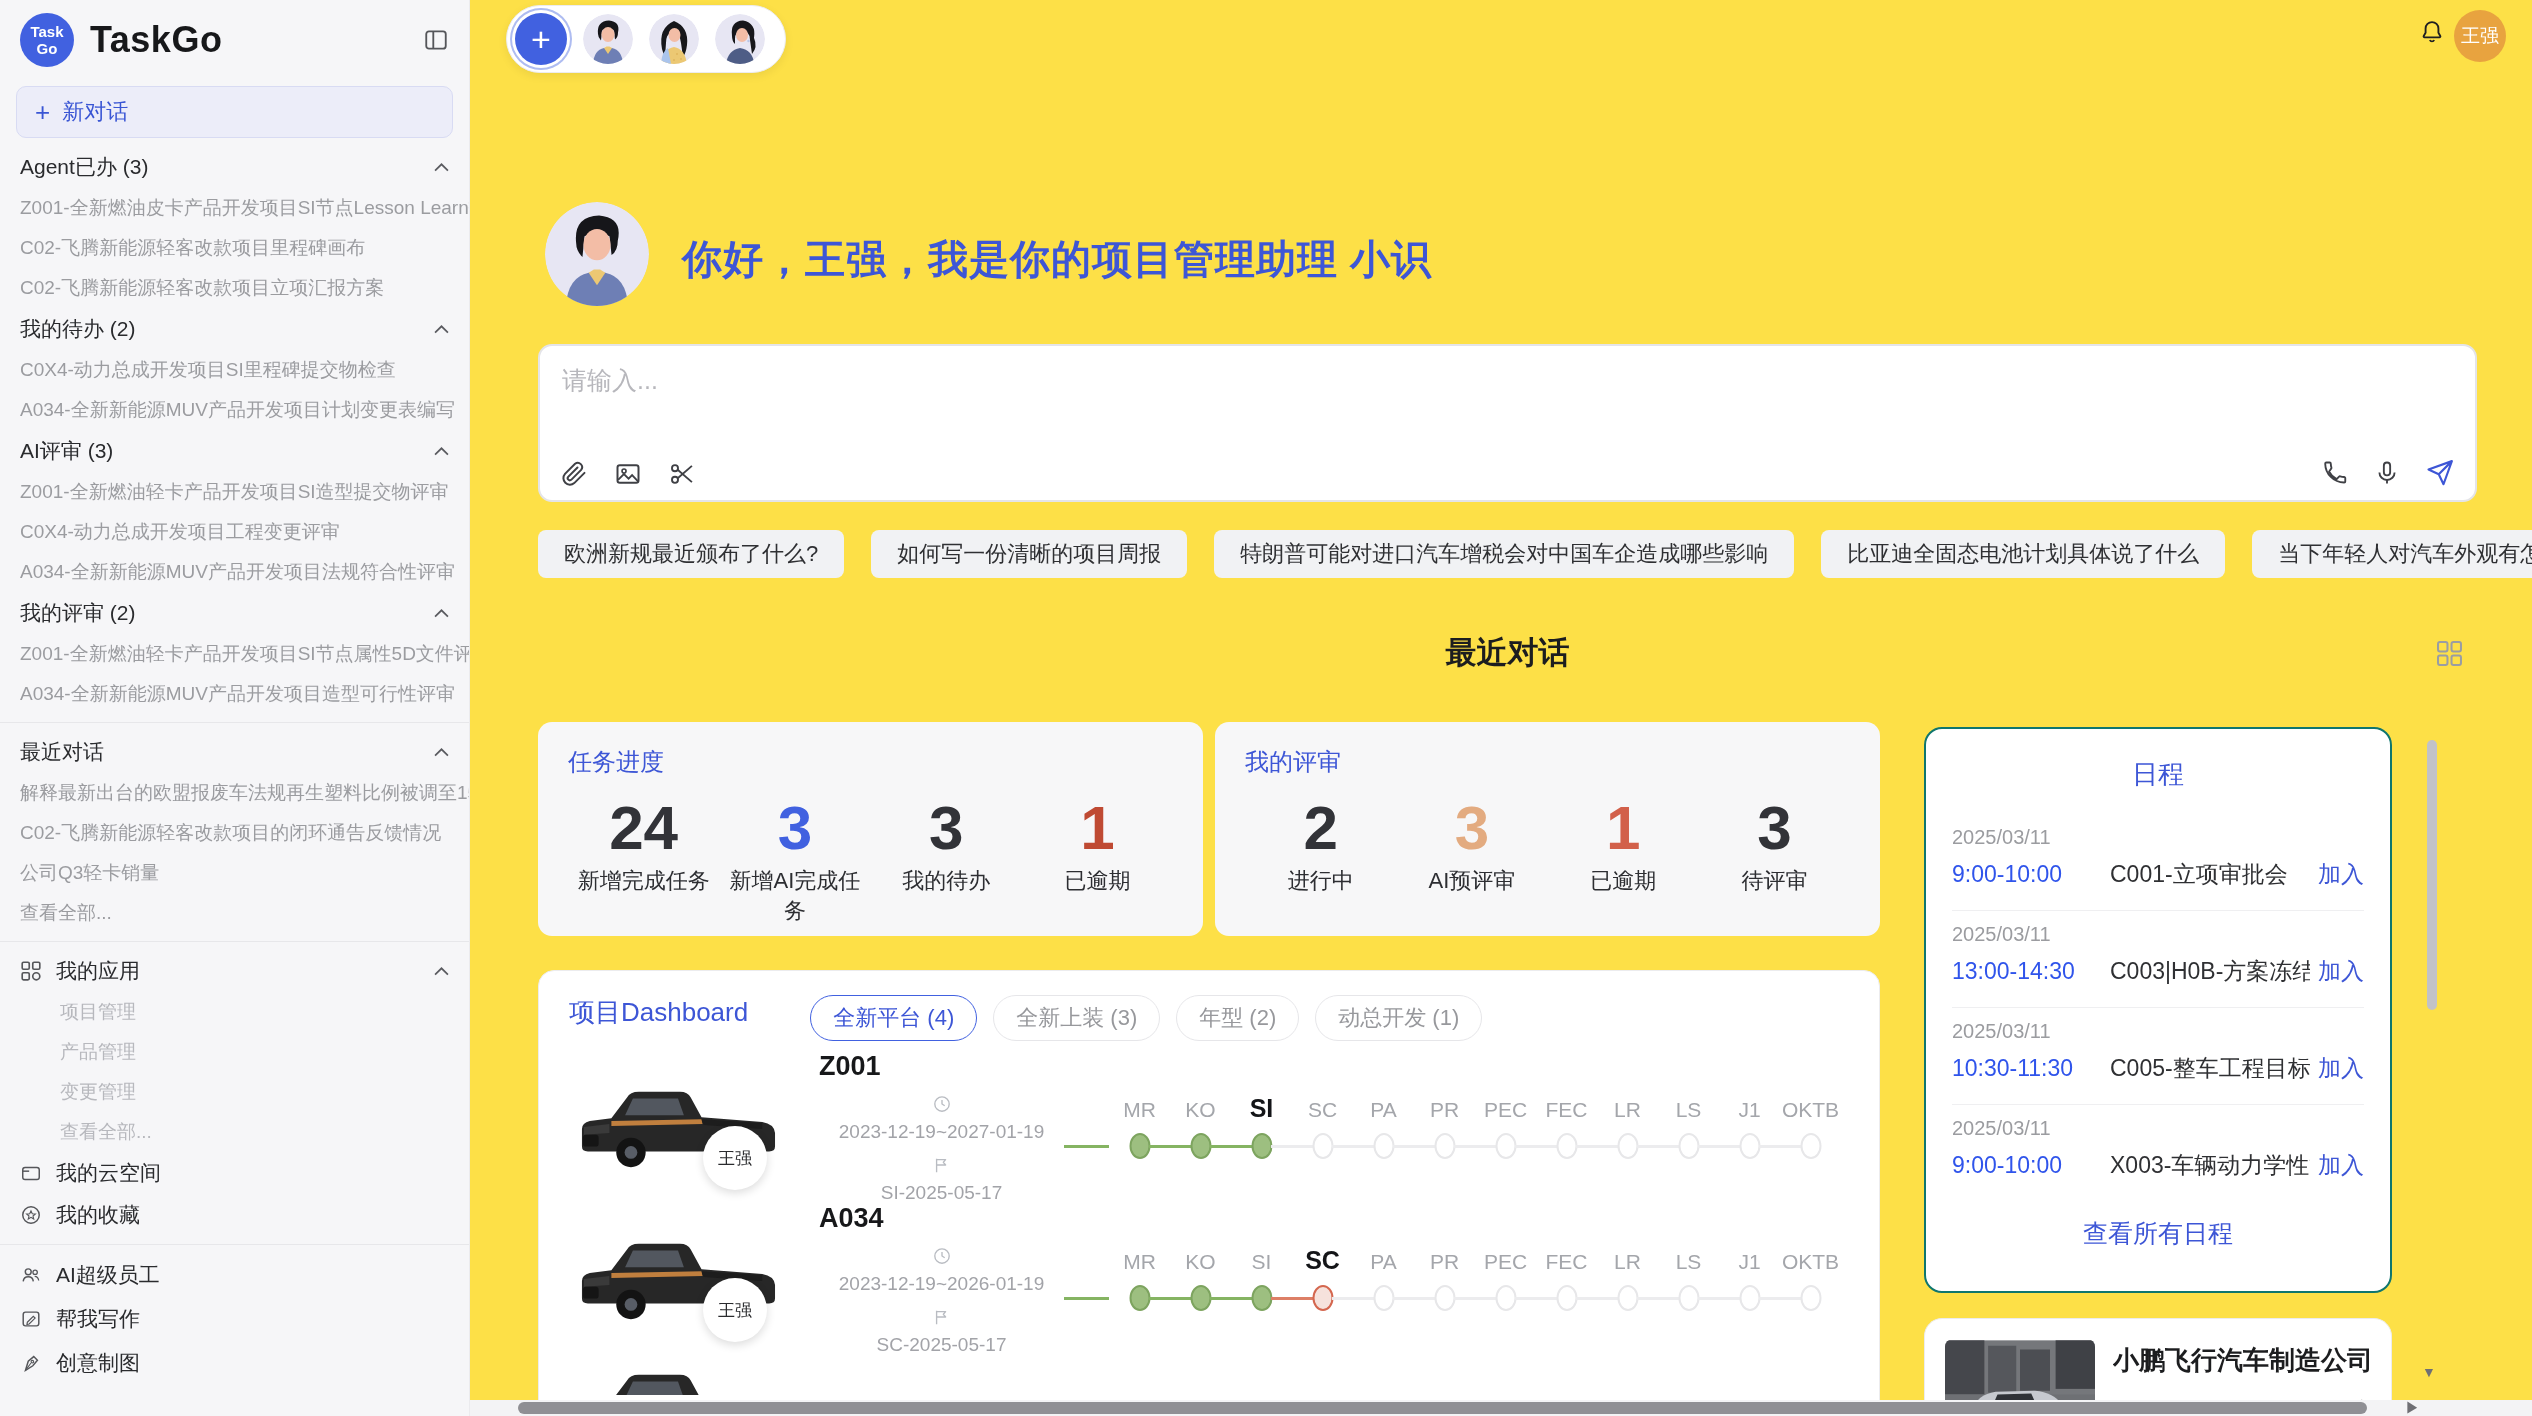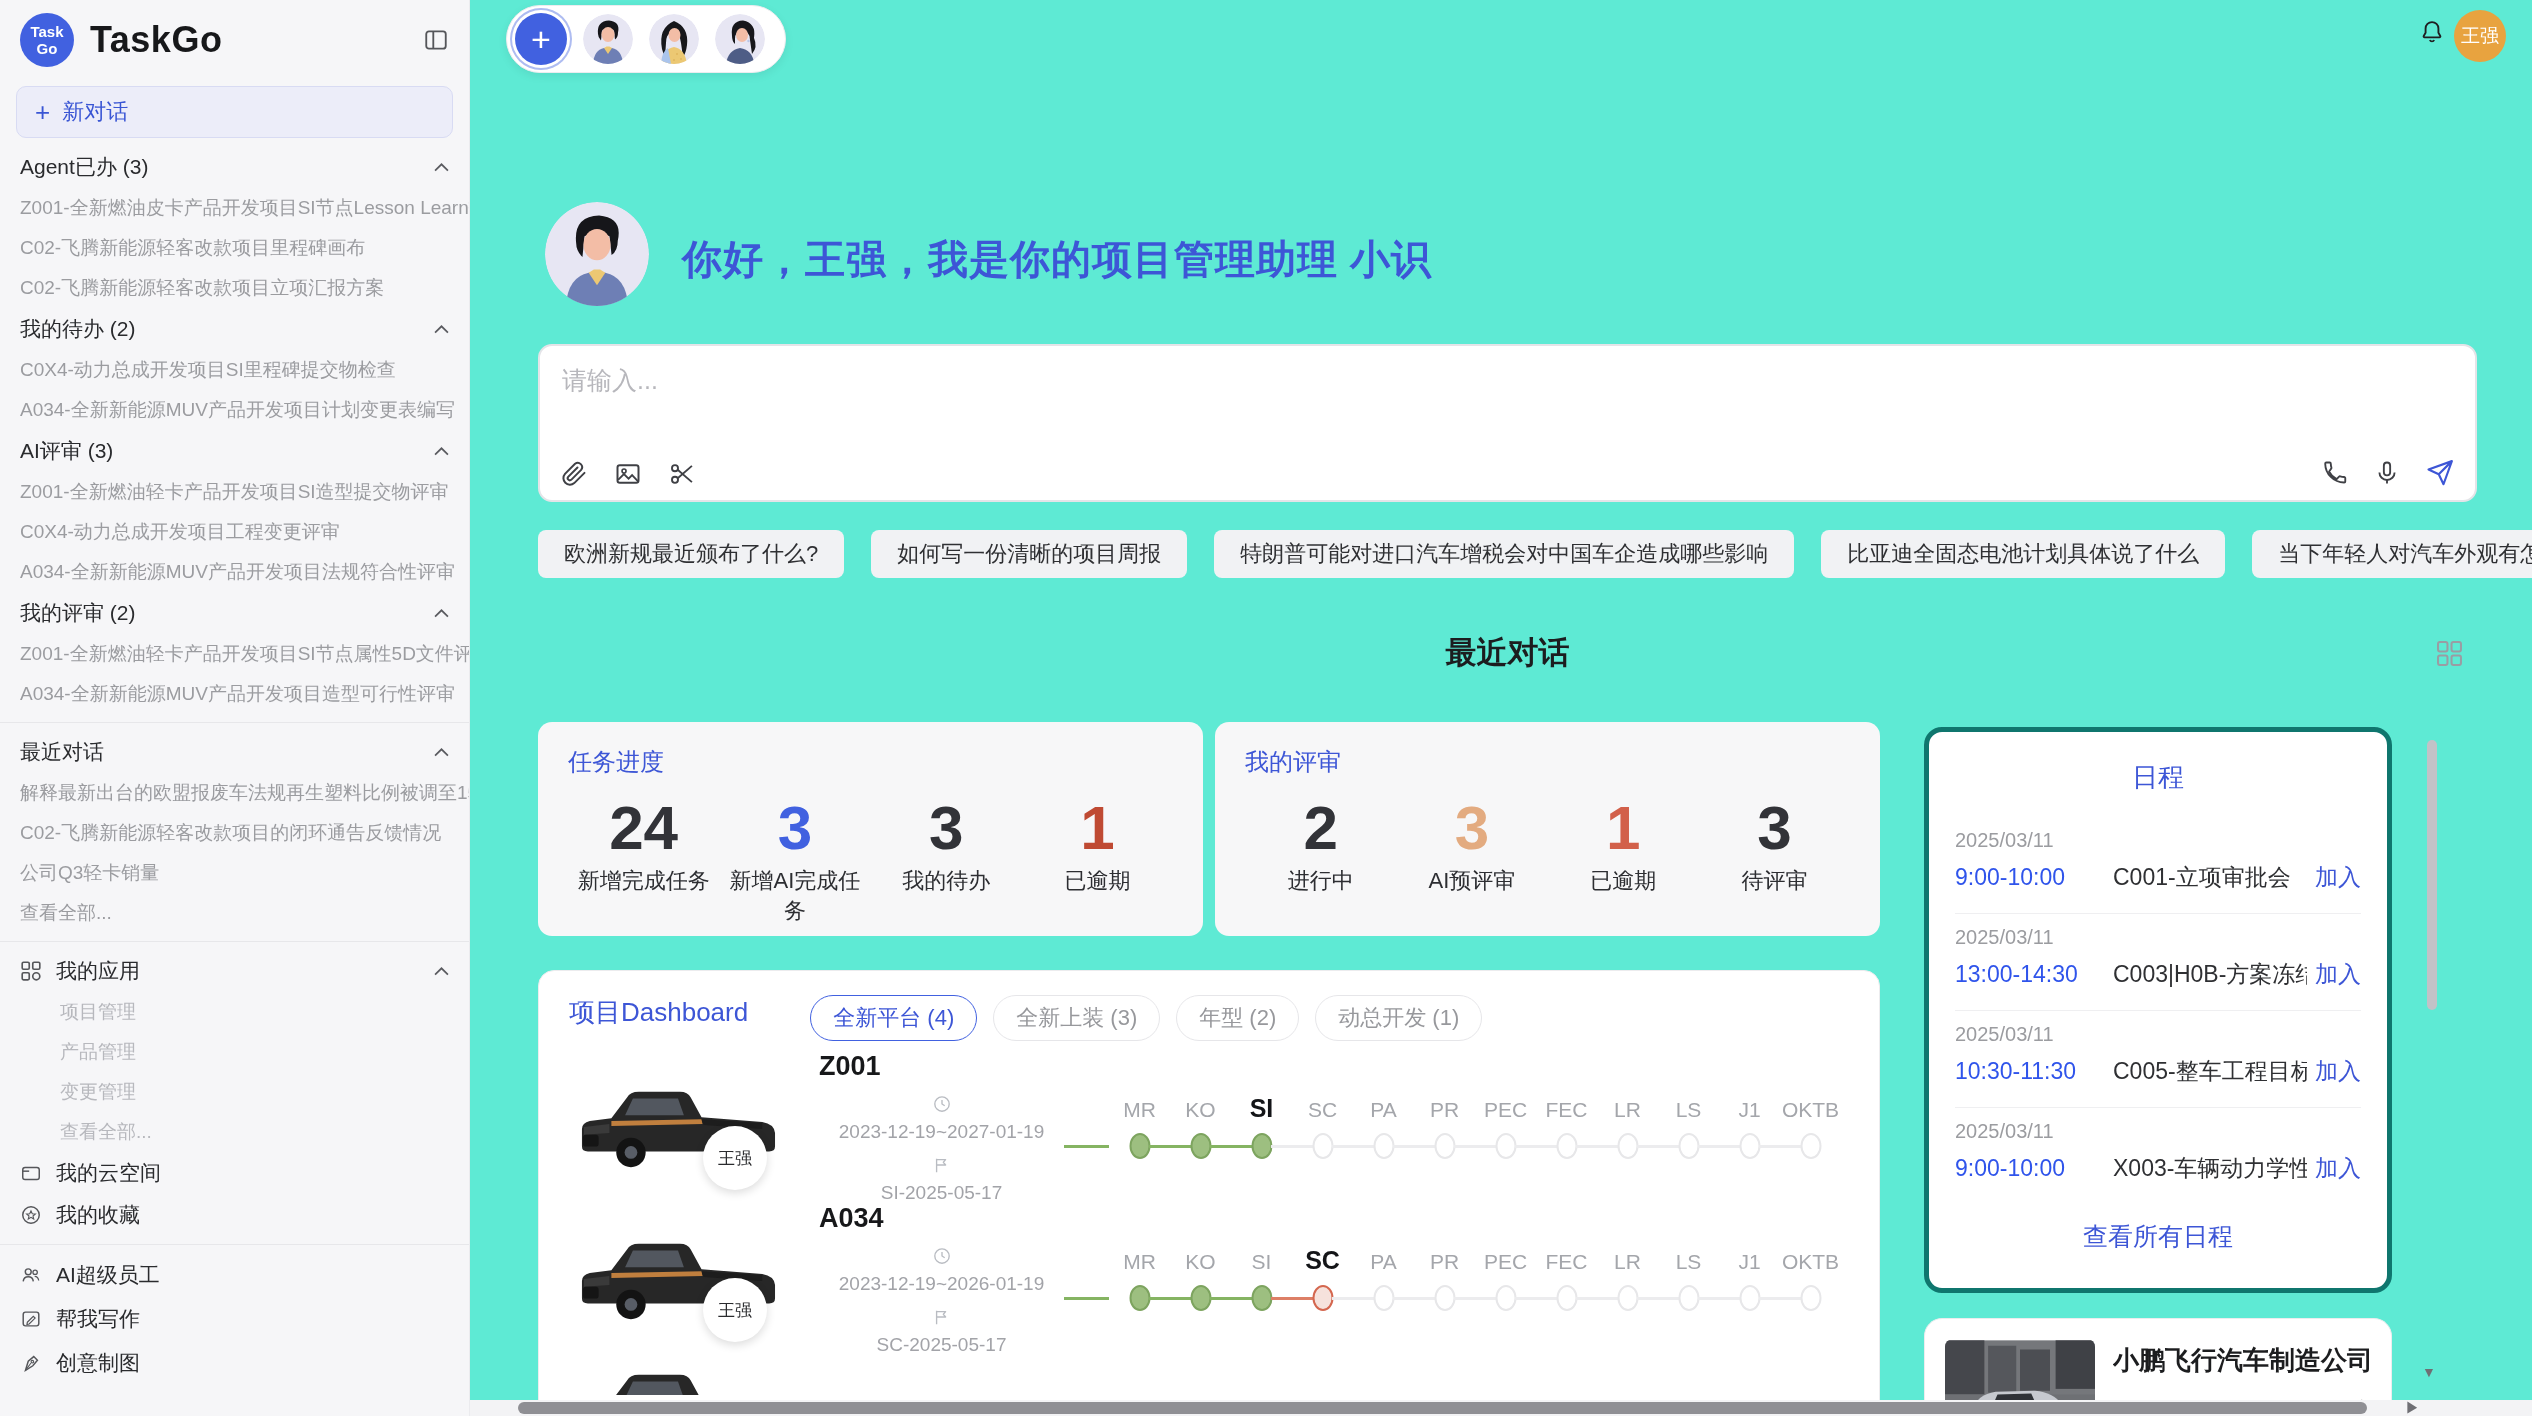--- a/index.html
+++ b/index.html
@@ -1,16 +1,16 @@
 <!DOCTYPE html>
 <html lang="zh"><head>
 <meta charset="utf-8">
 <style>
   html,body{margin:0;padding:0;background:#fff;font-family:"Liberation Sans",sans-serif;}
-  .canvas{position:relative;width:2532px;height:1416px;background:#5eead4;overflow:hidden;}
+  .canvas{position:relative;width:2532px;height:1416px;background:#fde047;overflow:hidden;}
 
   
   .sidebar{position:absolute;left:0;top:0;width:470px;height:1416px;background:#f6f6f8;border-right:1px solid #ebebee;box-sizing:border-box;overflow:hidden;}
   .sb-head{display:flex;align-items:center;height:80px;padding:0 20px;}
   .logo{width:54px;height:54px;border-radius:50%;background:#4161e0;color:#fff;display:flex;flex-direction:column;align-items:center;justify-content:center;font-size:15px;line-height:1.15;font-weight:700;flex:none;}
   .sb-title{font-size:36px;font-weight:700;color:#17181a;margin-left:16px;letter-spacing:.5px;}
   .panel-btn{margin-left:auto;width:26px;height:26px;cursor:pointer;}
   .new-chat{display:flex;align-items:center;gap:12px;margin:6px 16px 8px;height:52px;background:#ecedf9;border:1px solid #d8dbf3;border-radius:10px;color:#3a56d4;font-size:22px;padding:0 18px;cursor:pointer;box-sizing:border-box;}
   .nc-plus{font-size:26px;line-height:1;}
   .sb-sec-head{display:flex;align-items:center;padding:0 20px;height:42px;cursor:pointer;}
@@ -80,21 +80,21 @@
   .conn{position:absolute;top:50%;height:3px;margin-top:-1.5px;left:-21px;width:42px;}
   .conn.lead{left:-45px;width:45px;}
   .c-green{background:#85b462;}
   .c-gray{background:#ececee;}
   .c-red{background:#dd7f66;}
   .dot{position:absolute;left:50%;top:50%;transform:translate(-50%,-50%);width:21px;height:26px;border-radius:50%;background:#fff;border:2px solid #e7e7e9;box-sizing:border-box;}
   .d-done{background:#9dbf80;border-color:#7da45f;}
   .d-risk{background:#f6e2dc;border-color:#d4674f;}
   .proj-row-cut{margin-top:16px;height:34px;overflow:hidden;}
 
-  .sched-card{position:absolute;left:1454px;top:727px;width:468px;height:566px;border:5px solid #0f766e;border-radius:18px;box-sizing:border-box;padding:18px 26px;background:#fff;}
+  .sched-card{position:absolute;left:1454px;top:727px;width:468px;height:566px;border:2px solid #0f766e;border-radius:18px;box-sizing:border-box;padding:18px 26px;background:#fff;}
   .sched-title{text-align:center;font-size:26px;color:#3d56d6;margin-top:10px;}
   .sched-list{margin-top:22px;}
   .sched-item{padding:12px 0 20px;border-bottom:1px solid #efeff1;}
   .sched-item:last-child{border-bottom:none;}
   .s-date{font-size:20px;color:#9b9ca0;}
   .s-row{display:flex;align-items:center;margin-top:10px;}
   .s-time{width:158px;font-size:23px;color:#2f54eb;font-weight:500;flex:none;}
   .s-title{flex:1;font-size:23px;color:#2f3033;white-space:nowrap;overflow:hidden;}
   .s-join{font-size:23px;color:#3d56d6;margin-left:8px;cursor:pointer;flex:none;}
   .sched-viewall{text-align:center;font-size:25px;color:#3d56d6;margin-top:16px;cursor:pointer;}

